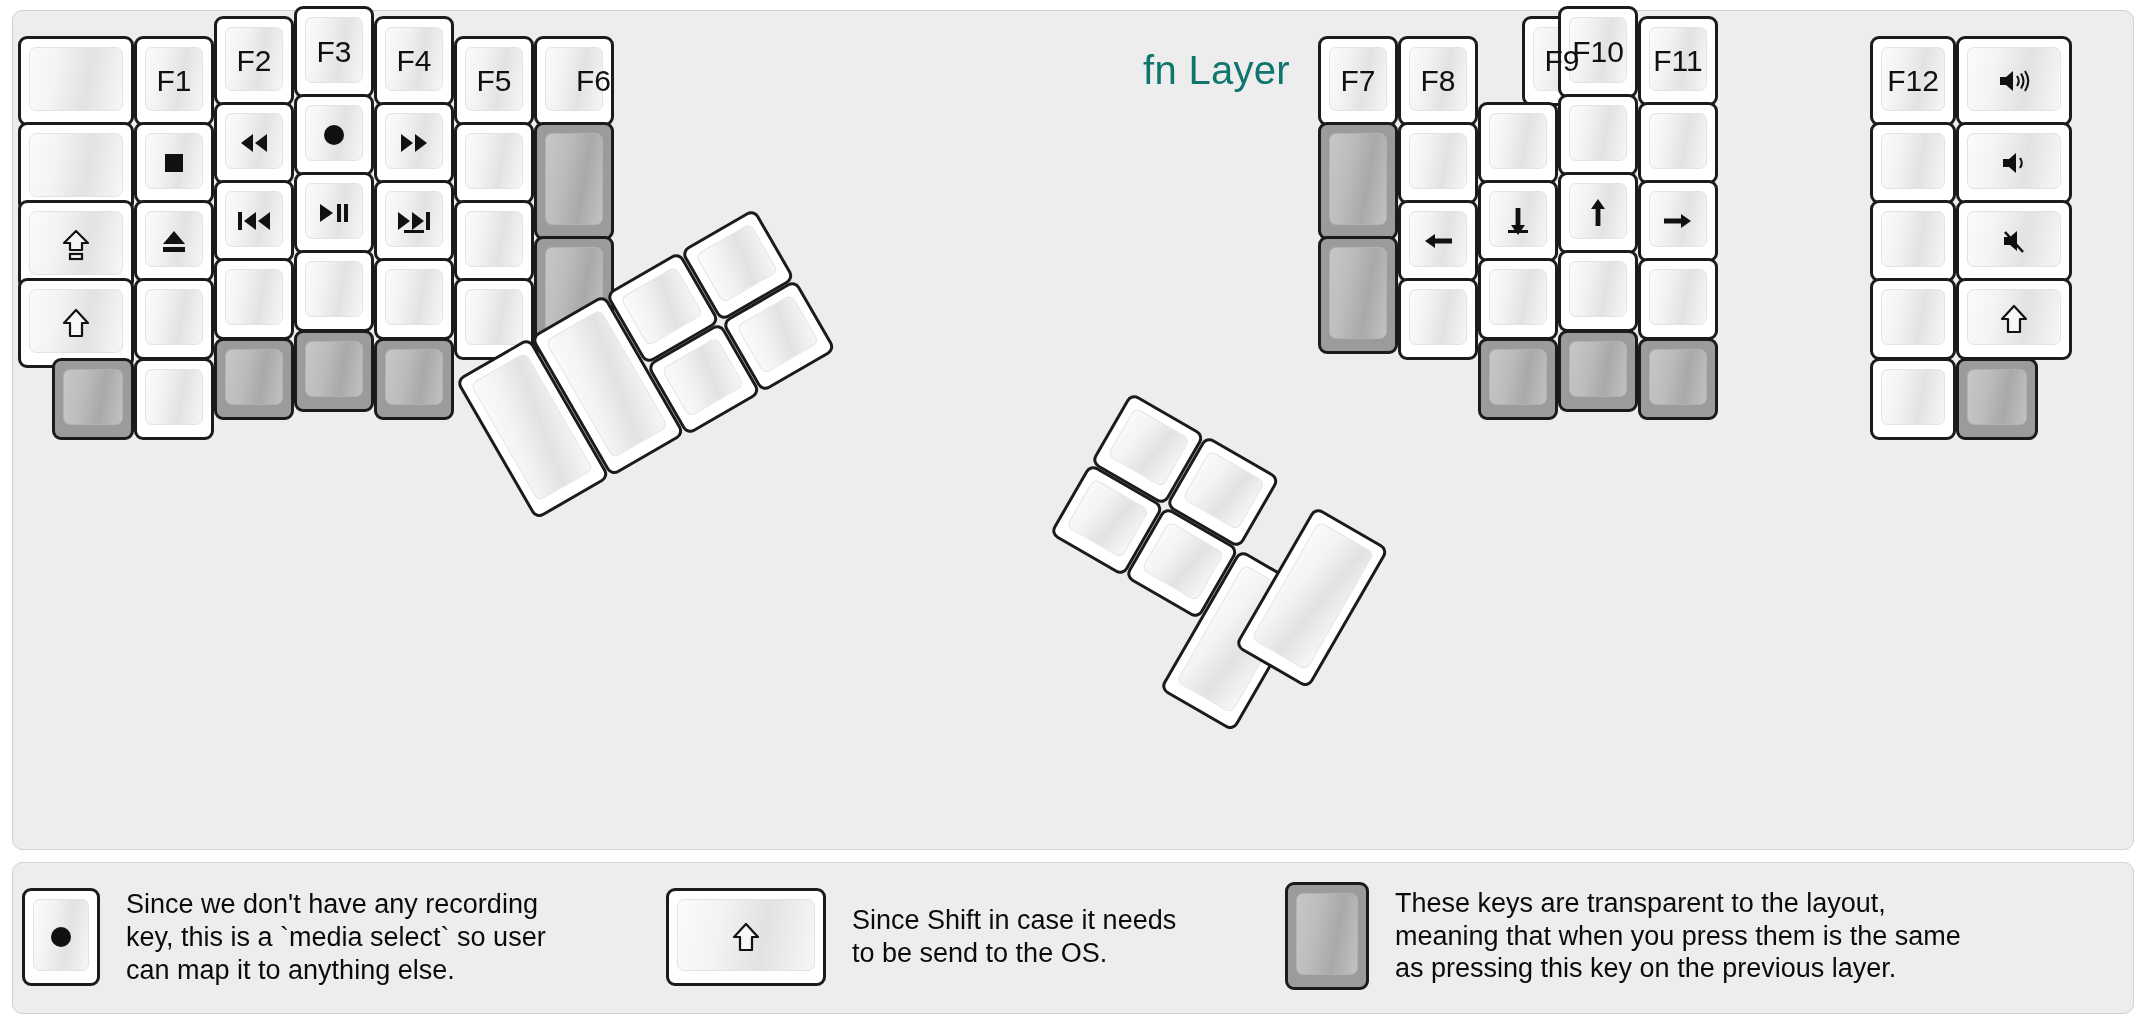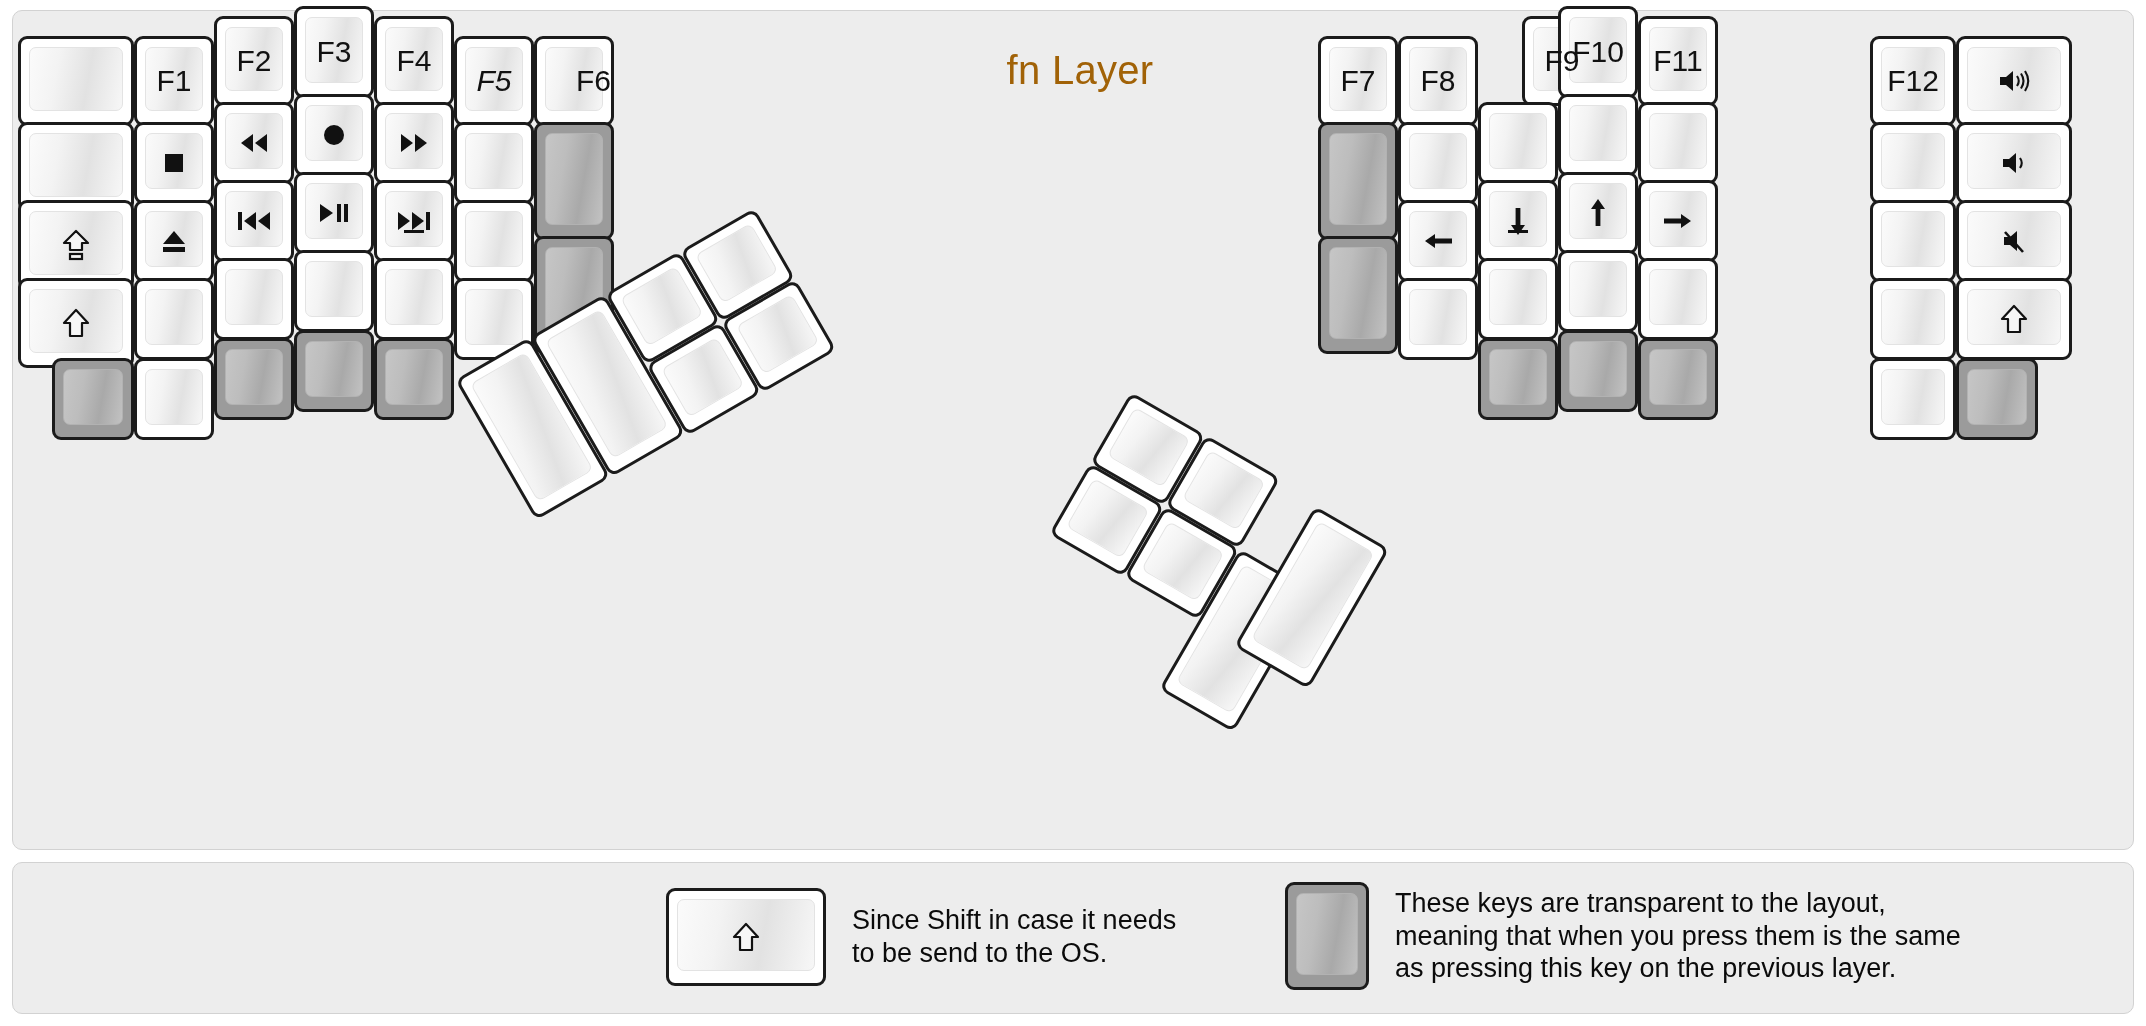--- a/index.html
+++ b/index.html
@@ -25,23 +25,23 @@
     border-radius: 10px;
   }
   #board-panel { left: 12px; top: 10px; width: 2122px; height: 840px; }
   #legend-panel { left: 12px; top: 862px; width: 2122px; height: 152px; }
 
   
   #title {
     position: absolute;
     left: 870px; top: 48px;
     width: 420px;
-    text-align: center;
+    text-align: right;
     font-size: 40px;
-    color: #a16207;
+    color: #0f766e;
     letter-spacing: 0.3px;
     white-space: nowrap;
   }
 
   
   .key {
     position: absolute;
     border: 3px solid #1b1b1b;
     border-radius: 9px;
     background: #ffffff;
@@ -247,21 +247,21 @@
       </svg>
     <span class="subbar"></span>
   </div>
   <div class="key" style="left:374px;top:258px;width:80px;height:82px;">
     <div class="cap"></div>
     </div>
   <div class="key trans" style="left:374px;top:338px;width:80px;height:82px;">
     <div class="cap"></div>
     </div>
 
-  <div class="key" style="left:454px;top:36px;width:80px;height:90px;font-style:italic;">
+  <div class="key" style="left:454px;top:36px;width:80px;height:90px;">
     <div class="cap"></div>
       <span class="lbl">F5</span>
     </div>
   <div class="key" style="left:454px;top:122px;width:80px;height:82px;">
     <div class="cap"></div>
     </div>
   <div class="key" style="left:454px;top:200px;width:80px;height:82px;">
     <div class="cap"></div>
     </div>
   <div class="key" style="left:454px;top:278px;width:80px;height:82px;">
@@ -451,20 +451,31 @@
     </div>
   <div class="key" style="left:1240px;top:549px;width:86px;height:162px;transform:rotate(30deg);transform-origin:0 0;">
     <div class="cap"></div>
     </div>
   <div class="key" style="left:1315px;top:506px;width:86px;height:162px;transform:rotate(30deg);transform-origin:0 0;">
     <div class="cap"></div>
     </div>
 
   <div class="panel" id="legend-panel"></div>
 
+  <div class="legend-item" style="left:22px;top:888px;">
+    <div class="legend-key" style="width:78px;height:98px;">
+      <div class="cap"></div>
+      <svg class="icosvg" width="26" height="26" viewBox="0 0 26 26">
+          <circle cx="13" cy="13" r="10" fill="#111"></circle>
+        </svg>
+    </div>
+    <div class="legend-text">Since we don't have any recording
+key, this is a `media select` so user
+can map it to anything else.</div>
+  </div>
 
   <div class="legend-item" style="left:666px;top:888px;">
     <div class="legend-key" style="width:160px;height:98px;">
       <div class="cap"></div>
       <svg class="icosvg" width="30" height="32" viewBox="0 0 30 32">
         <path d="M15 3 L27 16 L21 16 L21 29 L9 29 L9 16 L3 16 Z" fill="#f7f7f7" stroke="#111" stroke-width="2.2" stroke-linejoin="round"></path>
         </svg>
     </div>
     <div class="legend-text">Since Shift in case it needs
 to be send to the OS.</div>

